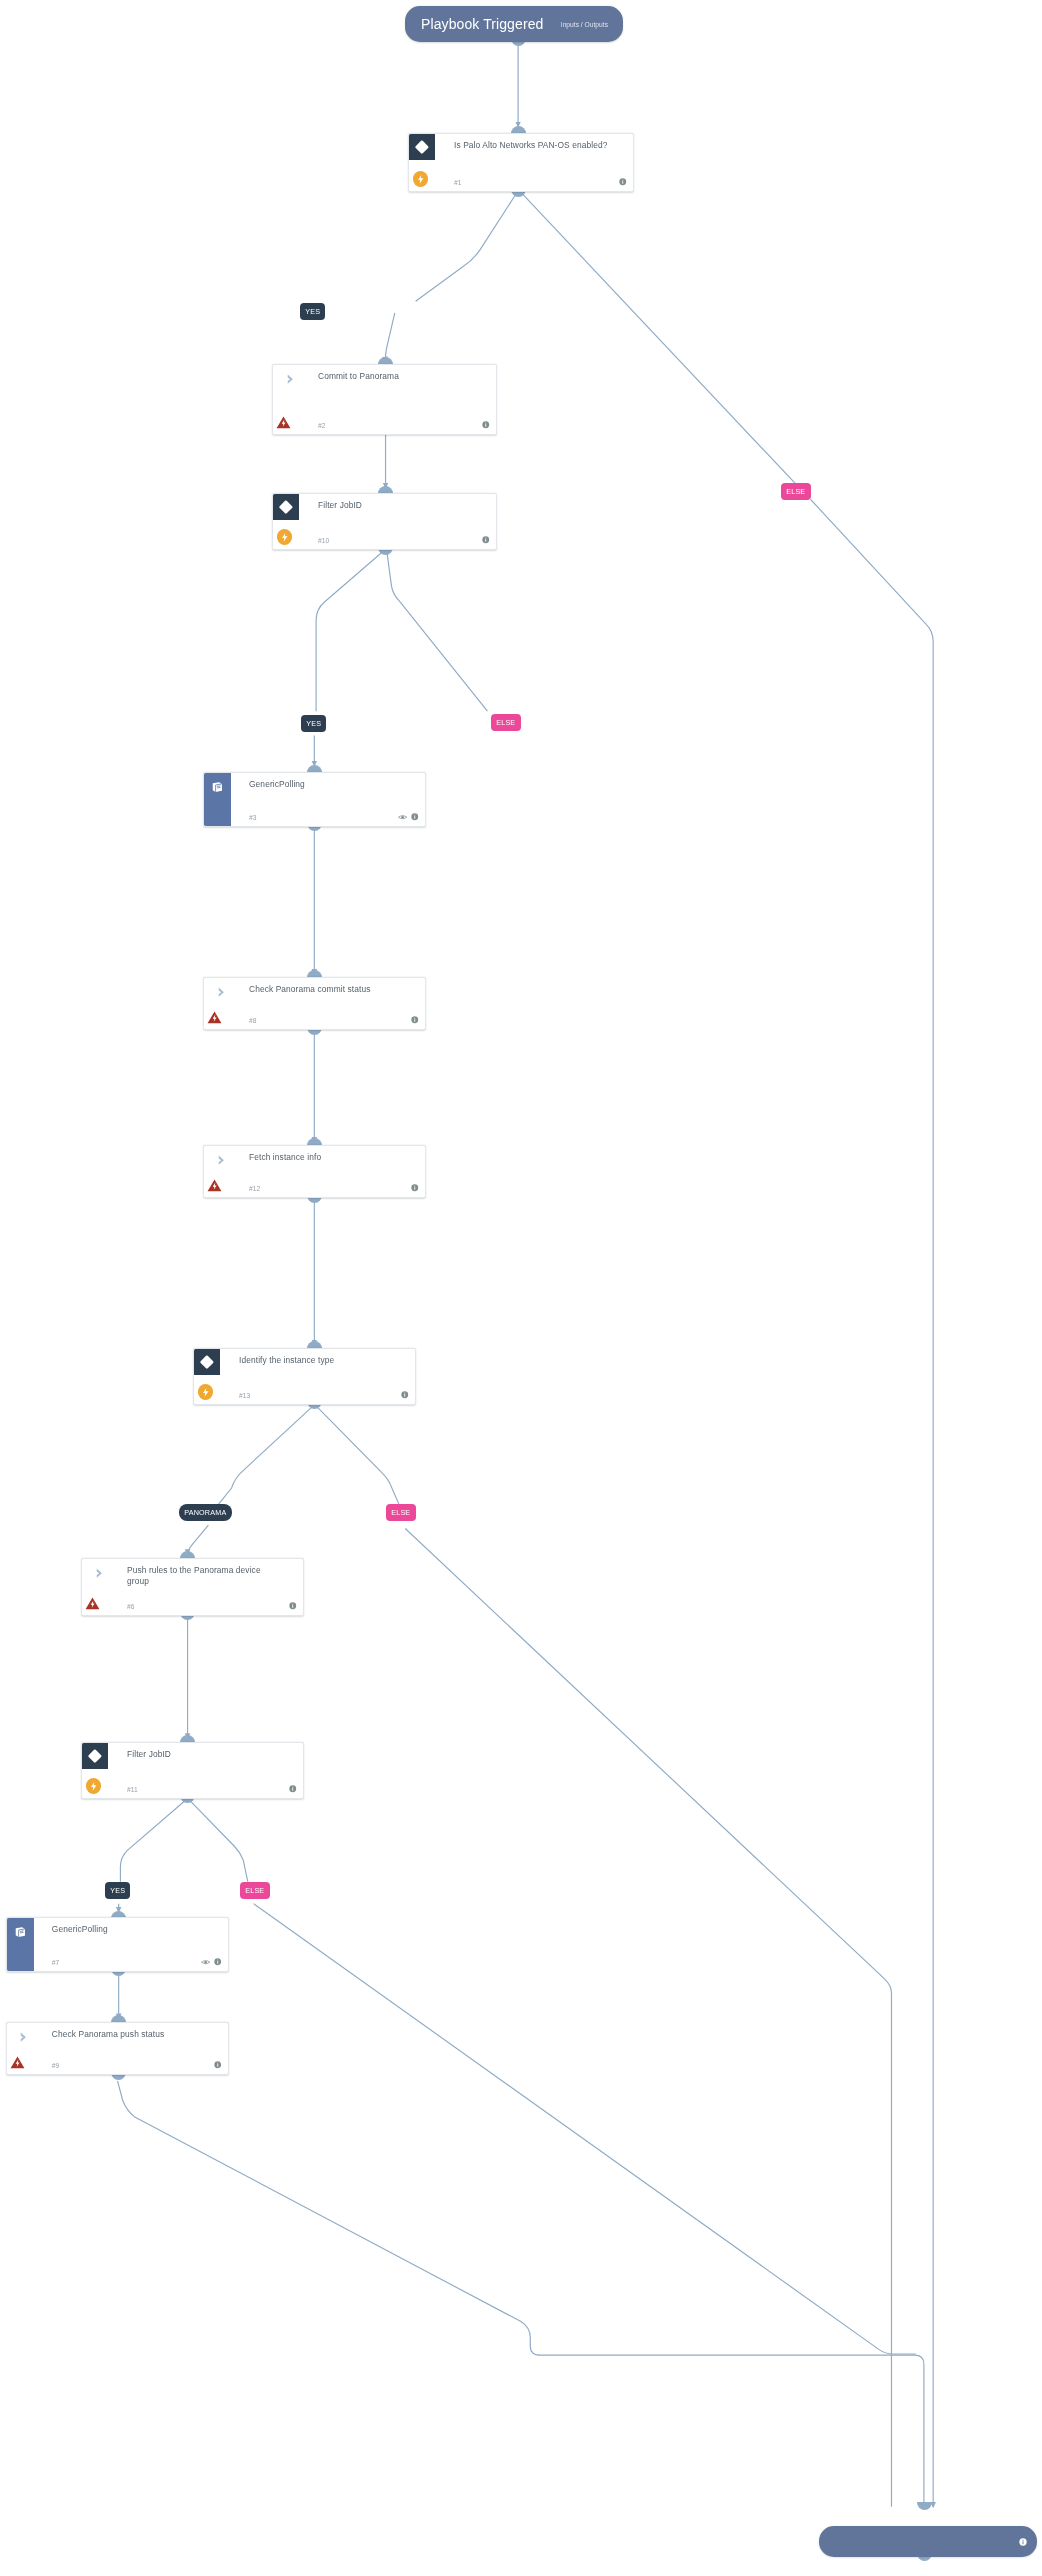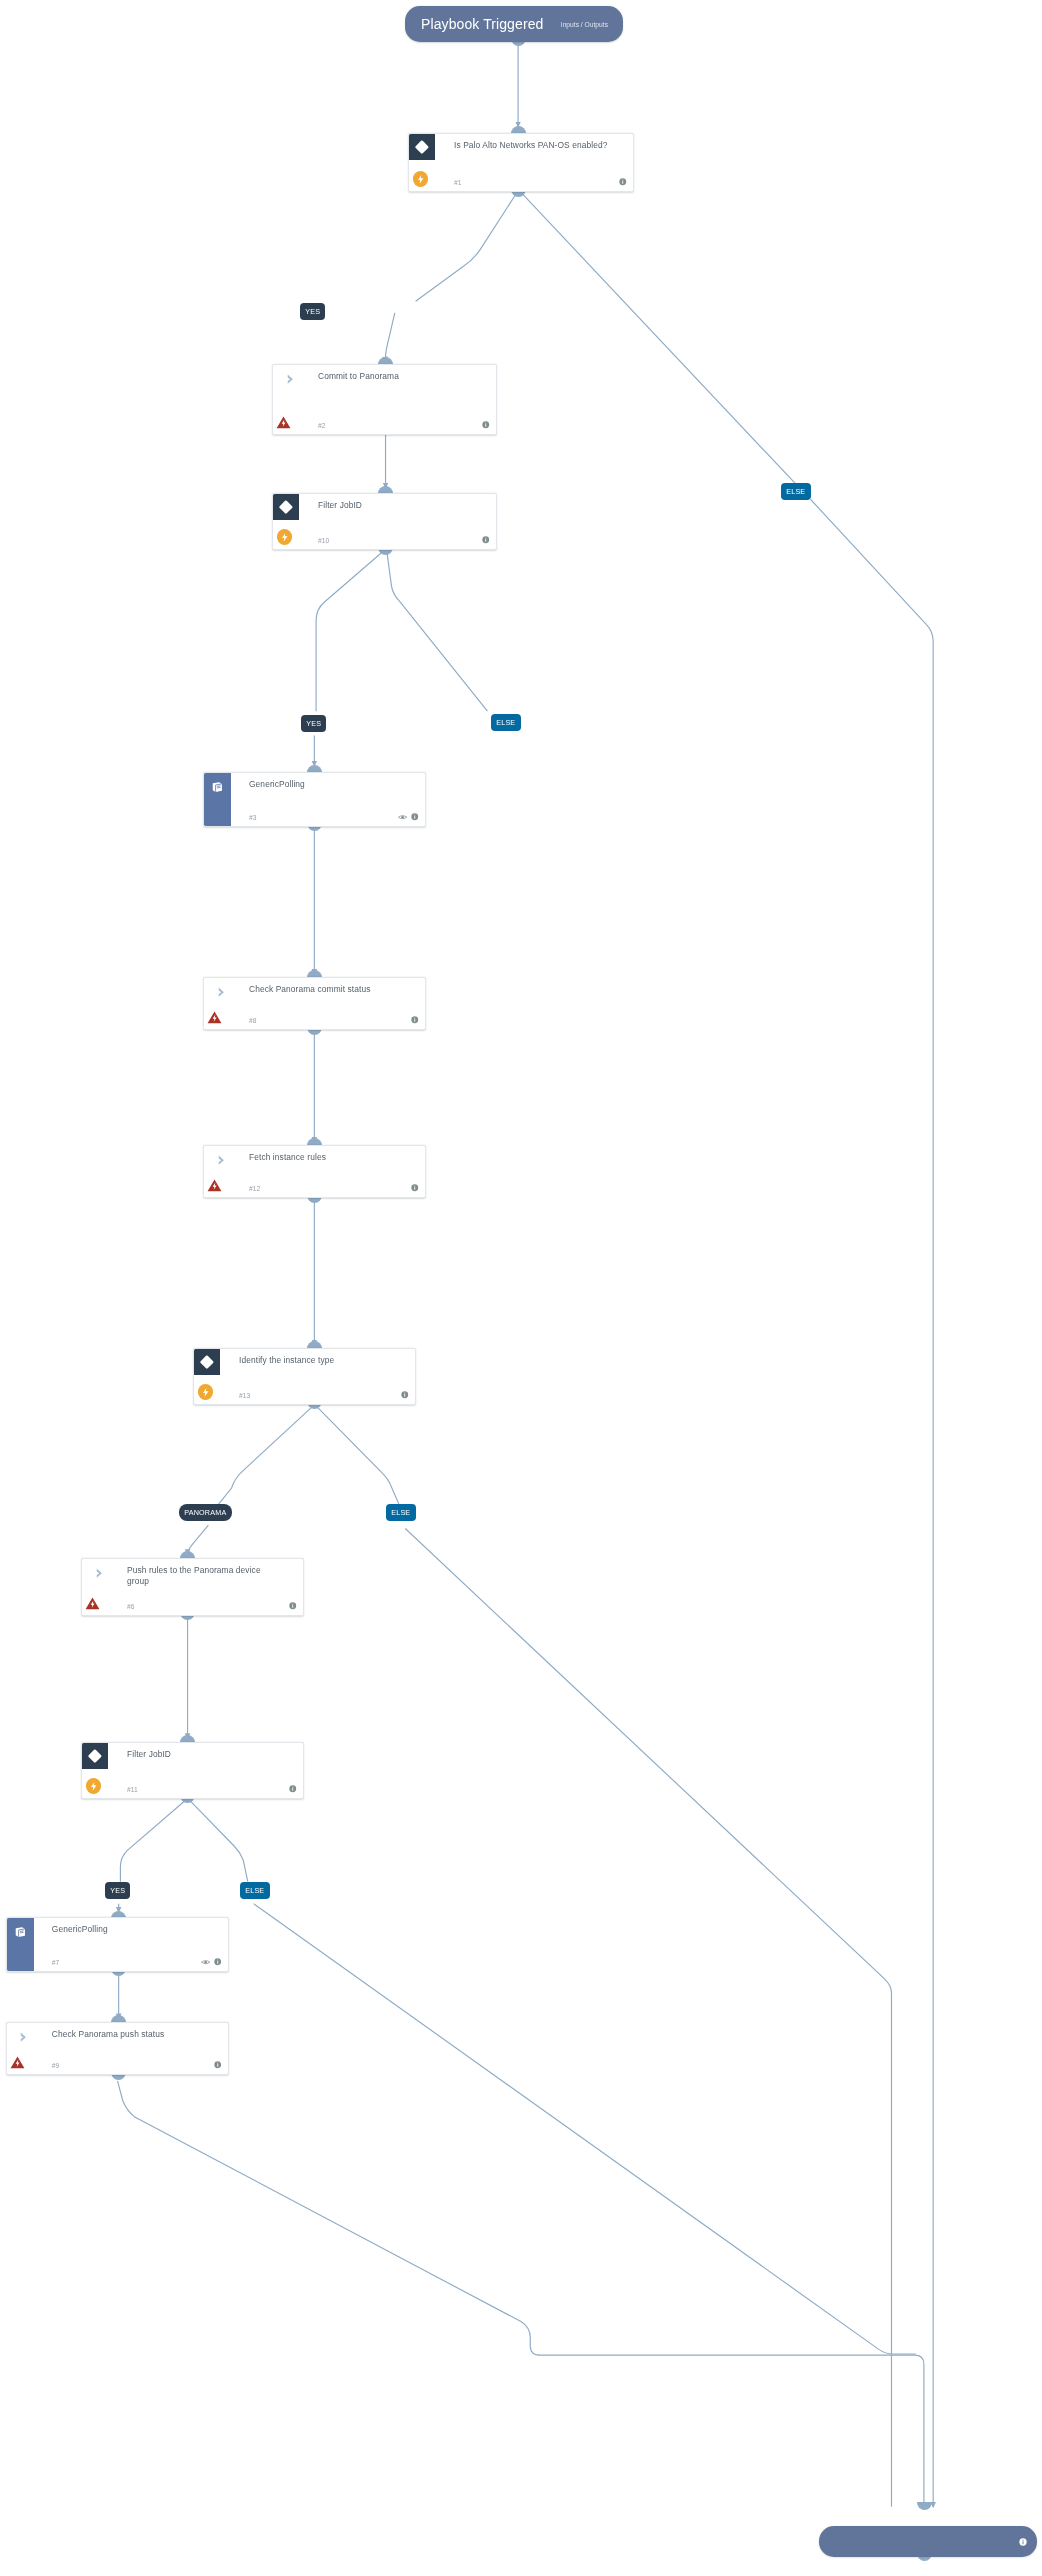--- a/index.html
+++ b/index.html
@@ -148,21 +148,21 @@
     color:#ffffff;
     font-size:7.2px;
     line-height:17.4px;
     text-align:center;
     padding:0 5.2px;
     letter-spacing:0.2px;
     z-index:7;
     white-space:nowrap;
   }
   .blabel.dark{background:#2c3e50;}
-  .blabel.amber{background:#0369a1;}
+  .blabel.amber{background:#ec4899;}
 
   
   .cap{
     position:absolute;
     width:15px;height:7.5px;
     background:#8fabc6;
     z-index:4;
   }
   .cap.top{border-radius:7.5px 7.5px 0 0;}
   .cap.bot{border-radius:0 0 7.5px 7.5px;}
@@ -349,21 +349,21 @@
   <div class="node" style="left:203px;top:1145px;width:223px;height:53px;">
     <svg class="chev" viewBox="0 0 18 18">
       <path d="M3 1 L12 9 L3 17 L3 12 L7 9 L3 6 Z" fill="#a7bed4"></path>
     </svg>
     <div class="bolt-red">
       <svg width="15" height="13.3" viewBox="0 0 26 23">
           <path d="M13 1 L25 21 H1 Z" fill="#a93226"></path>
           <path d="M14.5 6 L9.8 13.3 H12.7 L11.8 18.5 L16.6 11.4 H13.5 Z" fill="#fff"></path>
         </svg>
     </div>
-    <div class="title">Fetch instance rules</div>
+    <div class="title">Fetch instance info</div>
     <div class="num">#12</div>
     <svg class="info" viewBox="0 0 16 16">
       <circle cx="8" cy="8" r="7.3" fill="#7f8c8d"></circle>
         <rect x="7.1" y="6.4" width="1.8" height="6" fill="#fff"></rect>
         <circle cx="8" cy="4.2" r="1.1" fill="#fff"></circle>
     </svg>
   </div>
   <div class="cap bot" style="left:307px;top:1195px;"></div>
 
   <div class="cap top" style="left:307px;top:1341px;"></div>

